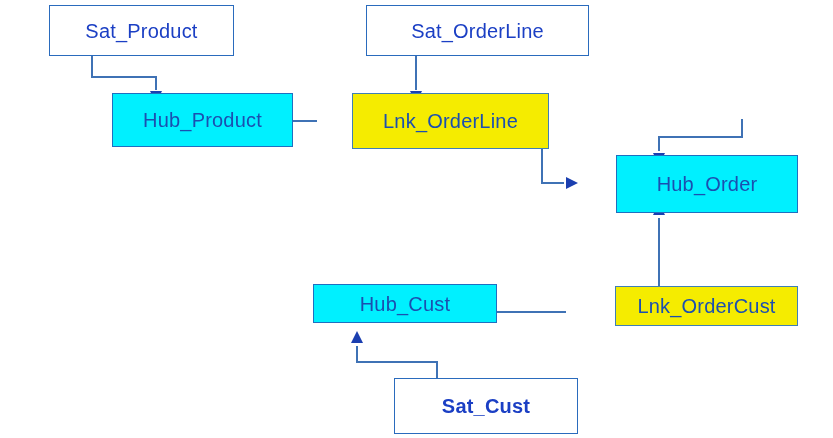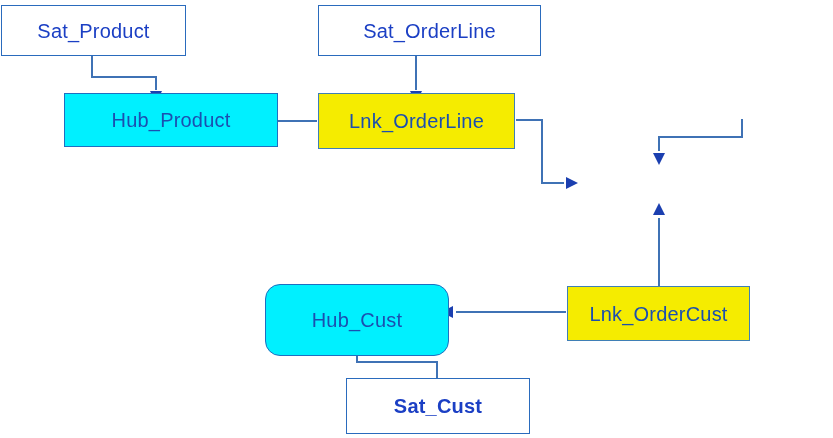--- a/index.html
+++ b/index.html
@@ -27,20 +27,21 @@
     pointer-events: none;
   }
   .node {
     position: absolute;
     box-sizing: border-box;
     border: 1.6px solid #1f5fae;
     display: flex;
     align-items: center;
     justify-content: center;
     text-align: center;
+    margin-left: 48px;
   }
   .node-label {
     color: #1b3fc4;
     font-family: "Liberation Sans", sans-serif;
     font-size: 20px;
     line-height: 1;
     letter-spacing: 0.2px;
     white-space: nowrap;
   }
   .node.sat {
@@ -102,34 +103,37 @@
 
   <div class="node sat" id="node-sat_product" style="left: 1px; top: 5px; width: 185px; height: 51px;">
     <span class="node-label">Sat_Product</span>
   </div>
 
   <div class="node sat" id="node-sat_orderline" style="left: 318px; top: 5px; width: 223px; height: 51px;">
     <span class="node-label">Sat_OrderLine</span>
   </div>
 
 
-  <div class="node hub" id="node-hub_product" style="left: 64px; top: 93px; width: 214px; height: 54px;">
+  <div class="node hub" id="node-hub_product" style="left: 64px; top: 93px; width: 181px; height: 54px;">
     <span class="node-label">Hub_Product</span>
   </div>
 
-  <div class="node lnk" id="node-lnk_orderline" style="left: 318px; top: 93px; width: 197px; height: 56px;">
+  <div class="node lnk" id="node-lnk_orderline" style="left: 304px; top: 93px; width: 197px; height: 56px;">
     <span class="node-label">Lnk_OrderLine</span>
   </div>
 
+  <div class="node hub" id="node-hub_order" style="left: 568px; top: 155px; width: 182px; height: 58px;">
+    <span class="node-label">Hub_Order</span>
+  </div>
 
-  <div class="node hub" id="node-hub_cust" style="left: 265px; top: 284px; width: 184px; height: 72px; border-radius: 15px;">
+  <div class="node hub" id="node-hub_cust" style="left: 265px; top: 284px; width: 184px; height: 39px;">
     <span class="node-label">Hub_Cust</span>
   </div>
 
-  <div class="node lnk" id="node-lnk_ordercust" style="left: 567px; top: 286px; width: 183px; height: 55px;">
+  <div class="node lnk" id="node-lnk_ordercust" style="left: 567px; top: 286px; width: 183px; height: 40px;">
     <span class="node-label">Lnk_OrderCust</span>
   </div>
 
   <div class="node sat" id="node-sat_cust" style="left: 346px; top: 378px; width: 184px; height: 56px; font-weight: bold;">
     <span class="node-label">Sat_Cust</span>
   </div>
 
 </div>
 
 </body></html>

